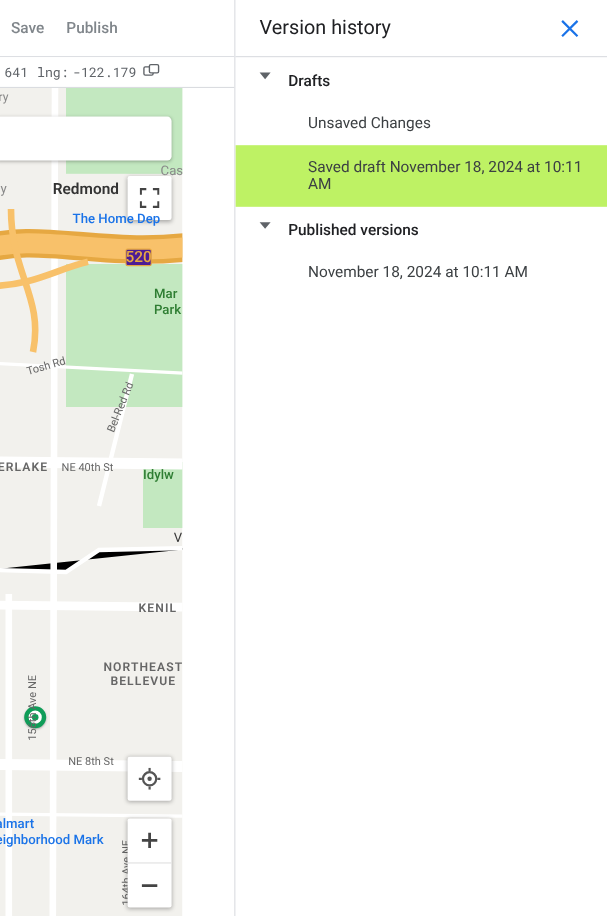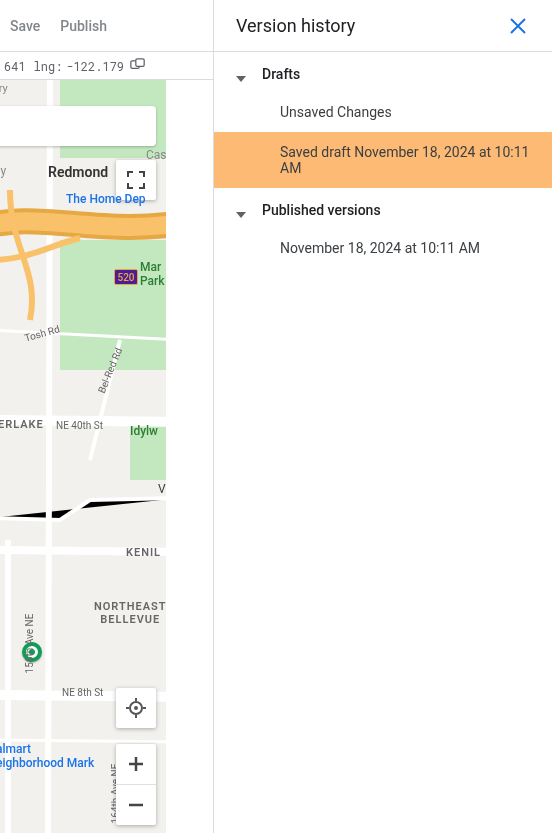--- a/index.html
+++ b/index.html
@@ -97,21 +97,21 @@
       font-size: 10px;
       color: #666;
     }
     .shield {
       position: absolute;
       width: 24px; height: 16px;
       background: #4c1d95;
       border: 1.5px solid #e6a842;
       border-radius: 2px;
       display: flex; align-items: center; justify-content: center;
-      font-size: 10px; color: #e6a842; font-weight: 500; margin-top: 43px;
+      font-size: 14px; color: #e6a842; font-weight: 500;
     }
     .poi-dot {
       position: absolute;
       width: 20px; height: 20px;
       border-radius: 50%;
       background: #fff;
       border: 4px solid #0f9d58;
       box-shadow: 0 1px 2px rgba(0,0,0,0.3);
     }
     .poi-dot::after {
@@ -175,21 +175,21 @@
       width: 24px; height: 24px;
       display: flex; align-items: center; justify-content: center;
       cursor: pointer;
     }
     .panel-body {
       flex: 1;
       overflow: auto;
     }
     .section-header {
       display: flex;
-      align-items: flex-end;
+      align-items: flex-start;
       padding: 14px 22px 10px 22px;
       gap: 16px;
       cursor: pointer;
     }
     .caret {
       width: 0; height: 0;
       border-left: 5px solid transparent;
       border-right: 5px solid transparent;
       border-top: 6px solid #5f6368;
     }
@@ -198,21 +198,21 @@
       color: #202124;
       font-weight: 500;
     }
     .version-item {
       padding: 12px 22px 12px 66px;
       font-size: 14px;
       color: #3c4043;
       cursor: pointer;
     }
     .version-item.selected {
-      background: #fdba74;
+      background: #bef264;
     }
     .panel-footer {
       height: 48px;
       border-top: 1px solid #dadce0;
       display: flex;
       align-items: center;
       padding: 0 24px;
       gap: 32px;
     }
     .footer-btn {

